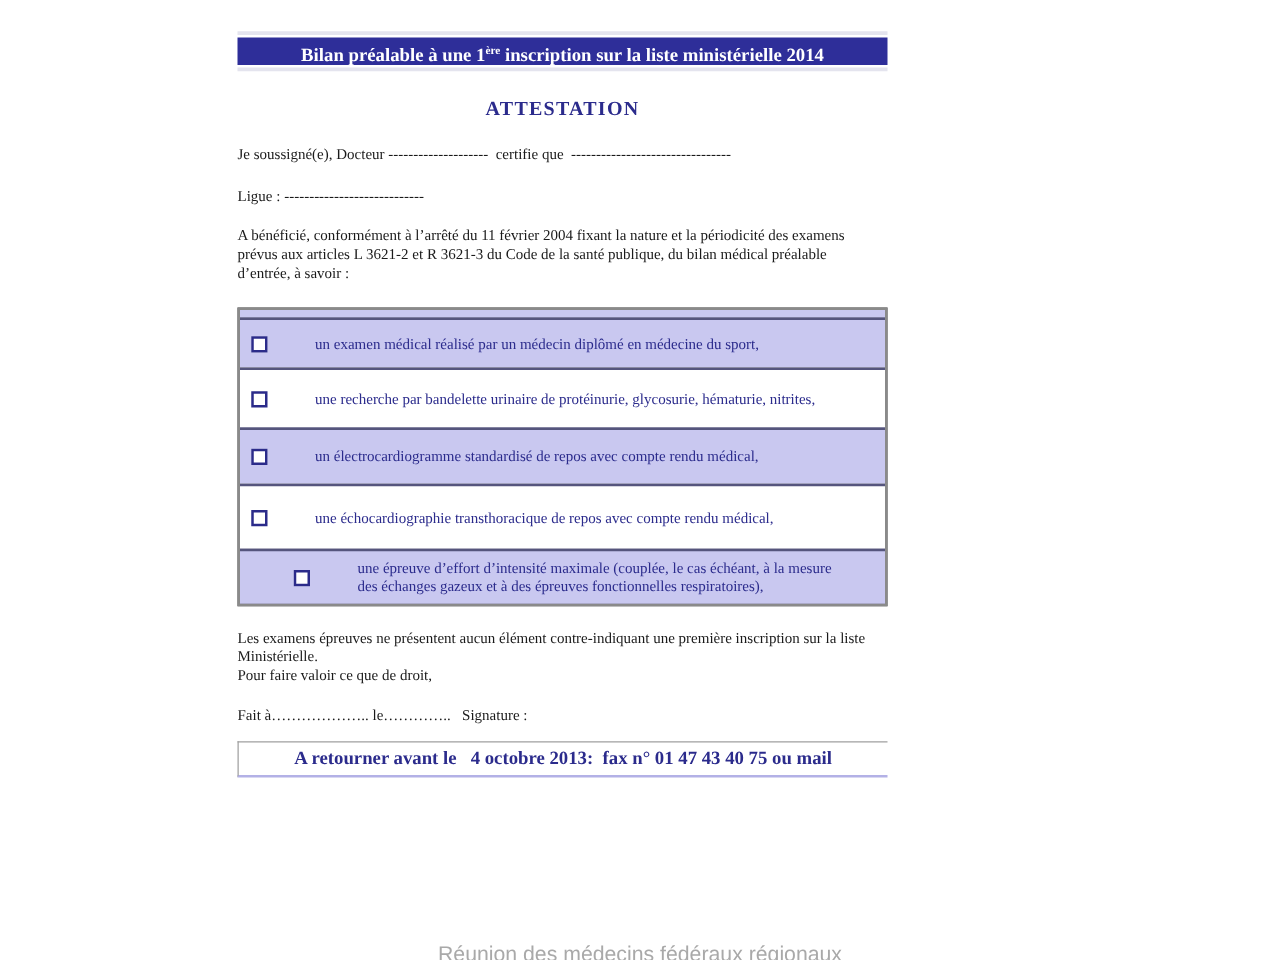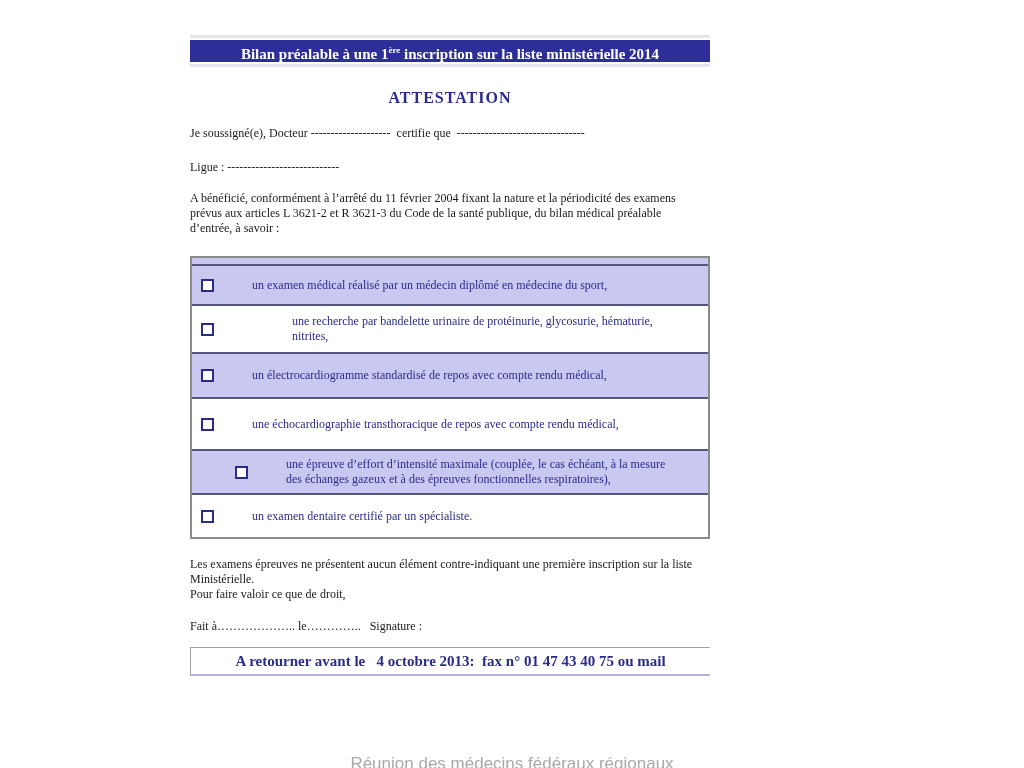--- a/index.html
+++ b/index.html
@@ -1,21 +1,21 @@
 <!DOCTYPE html>
 <html><head>
 <meta charset="utf-8">
 <style>
   * { margin:0; padding:0; box-sizing:border-box; }
   body { background:#ffffff; }
   .page {
     position:relative; width:1024px; height:768px; background:#ffffff;
     font-family:"Liberation Serif", serif; color:#1a1a1a; overflow:hidden;
   }
-  .content { position:absolute; left:190px; top:12px; width:520px; }
+  .content { position:absolute; left:190px; top:2px; width:520px; }
 
   
   .banner-wrap { margin-top:23px; border-top:3px solid #e4e4ee; border-bottom:3px solid #e4e4ee; padding:2px 0; }
   .banner {
     background:#2e2e99; color:#ffffff; height:22px; line-height:21px;
     text-align:center; font-weight:bold; font-size:15px; white-space:pre-wrap;
   }
   .banner sup { font-size:9px; }
 
   .attestation {
@@ -27,21 +27,21 @@
   .l1 { margin-top:19px; }
   .l2 { margin-top:19px; }
   .para { margin-top:16px; width:510px; }
 
   
   .table { margin-top:20px; border:2px solid #8a8a8a; background:#404040; }
   .row { display:flex; align-items:center; border-top:2px solid #55557d; }
   .row.strip { height:6px; border-top:none; }
   .row.lav { background:#c9c8f0; }
   .row.white { background:#ffffff; }
-  .r1 { height:40px; } .r2 { height:48px;gap:40px; } .r3 { height:45px; }
+  .r1 { height:40px; } .r2 { height:48px; } .r3 { height:45px; }
   .r4 { height:52px; } .r5 { height:44px;padding-left:34px; } .r6 { height:44px; }
   .cb {
     flex:0 0 auto; width:13px; height:13px; margin-left:9px;
     border:2px solid #2b2b8a; background:#ffffff;
   }
   .rowlabel {
     margin-left:38px; padding-right:42px; color:#2b2b8c;
     font-size:12px; line-height:15px;
   }
 
@@ -97,24 +97,20 @@
         <span class="rowlabel">un électrocardiogramme standardisé de repos avec compte rendu médical,</span>
       </div>
       <div class="row white r4">
         <span class="cb"></span>
         <span class="rowlabel">une échocardiographie transthoracique de repos avec compte rendu médical,</span>
       </div>
       <div class="row lav r5">
         <span class="cb"></span>
         <span class="rowlabel"> une épreuve d’effort d’intensité maximale (couplée, le cas échéant, à la mesure des échanges gazeux et à des épreuves fonctionnelles respiratoires),</span>
       </div>
-      <div class="row white r6">
-        <span class="cb"></span>
-        <span class="rowlabel">un examen dentaire certifié par un spécialiste.</span>
-      </div>
     </div>
 
     <div class="bodytext closing">Les examens épreuves ne présentent aucun élément contre-indiquant une première inscription sur la liste Ministérielle.</div>
     <div class="bodytext droit">Pour faire valoir ce que de droit,</div>
     <div class="bodytext fait">Fait à……………….. le…………..   Signature :</div>
 
     <div class="return-banner">
       <div class="return-banner-text">A retourner avant le   4 octobre 2013:  fax n° 01 47 43 40 75 ou mail</div>
     </div>
 

